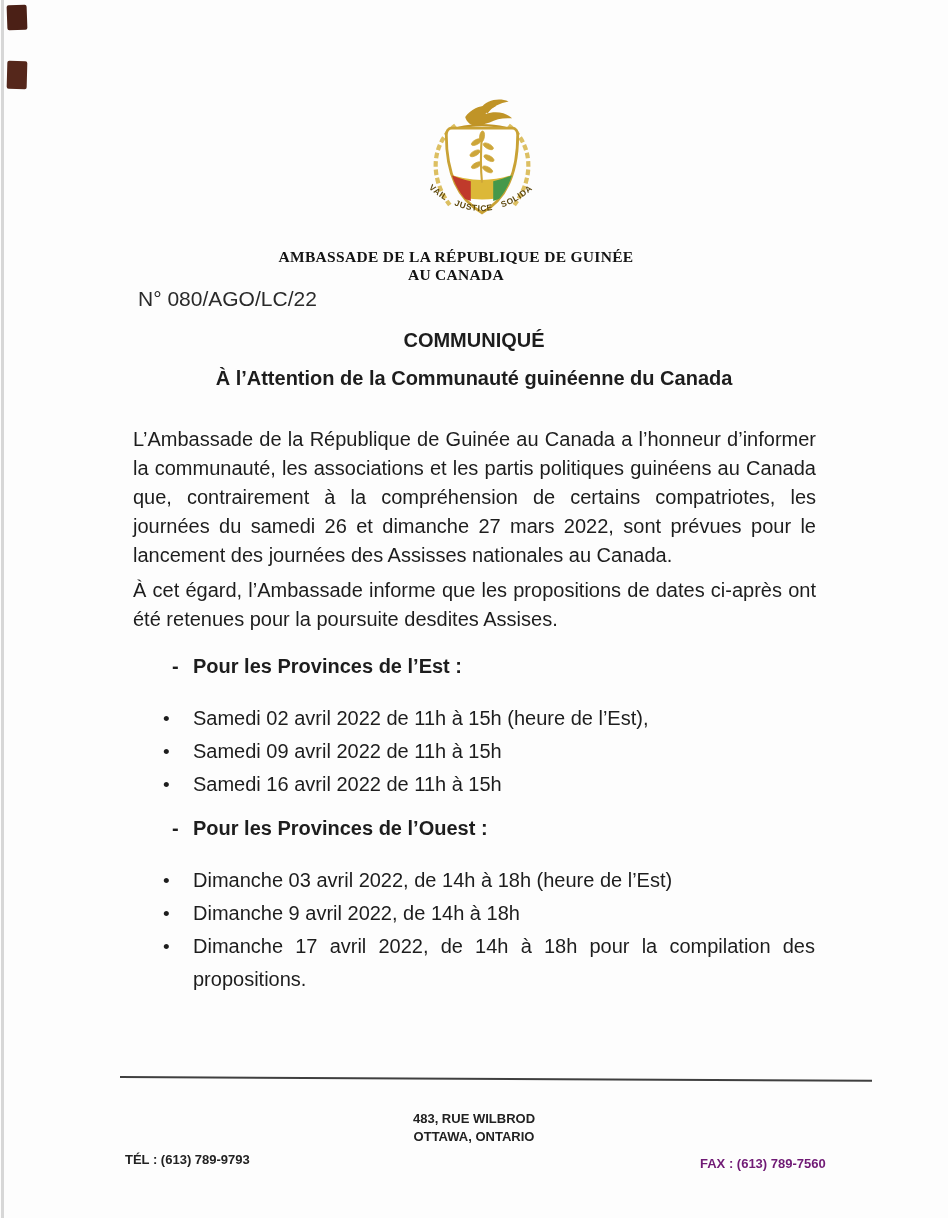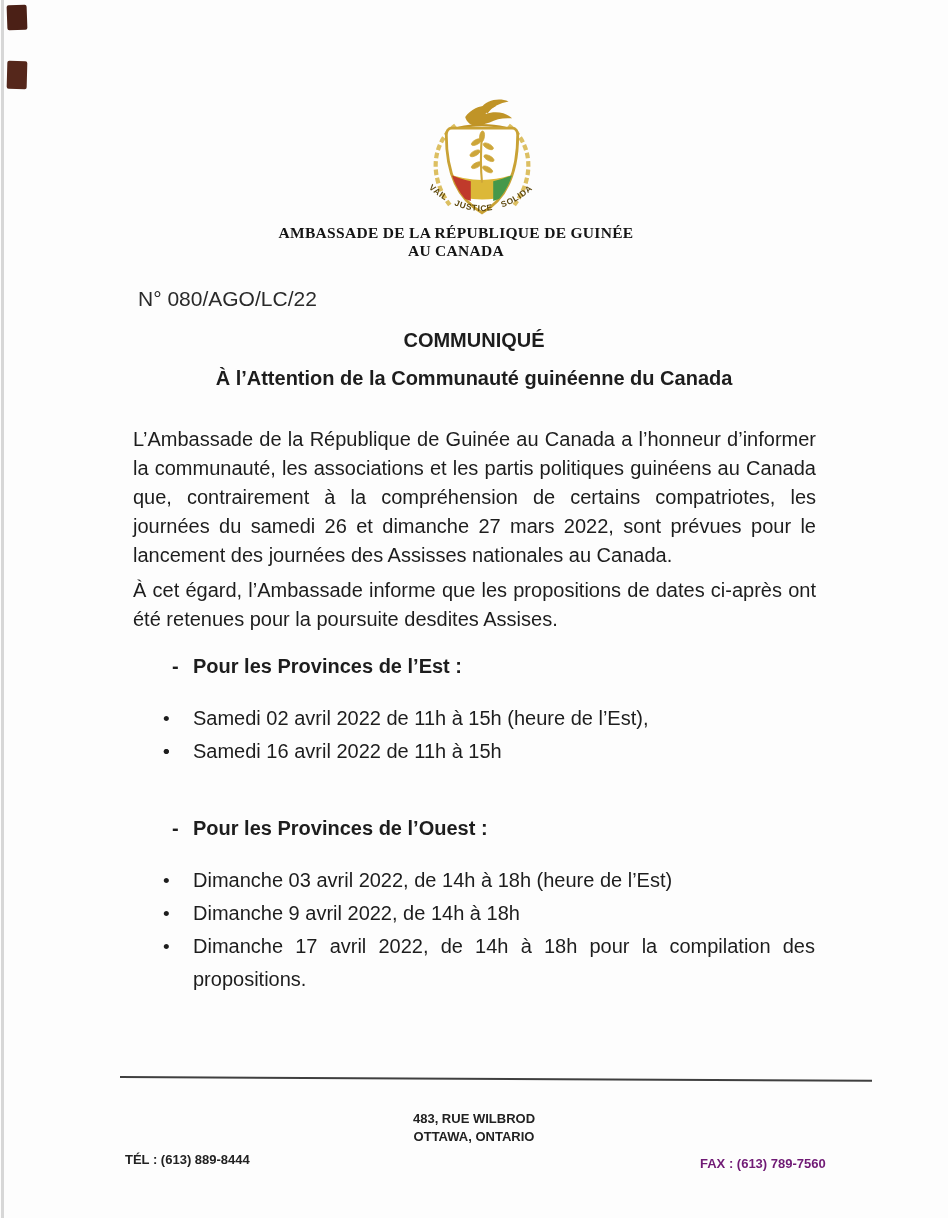--- a/index.html
+++ b/index.html
@@ -8,21 +8,21 @@
     background:#fdfdfd; overflow:hidden;
     font-family:"Liberation Sans", sans-serif; color:#1d1d1d;
   }
   .edge-line { position:absolute; left:1px; top:0; width:3px; height:1218px; background:#d7d7d7; }
   .mark { position:absolute; border-radius:2px; }
   .mark1 { left:7px; top:5px;  width:20px; height:25px; background:#4b2016; transform:rotate(-2deg); }
   .mark2 { left:7px; top:61px; width:20px; height:28px; background:#55271b; transform:rotate(1.5deg); }
 
   .emblem { position:absolute; left:412px; top:94px; width:140px; height:134px; }
 
-  .org { position:absolute; left:0; top:224px; width:912px; text-align:center;
+  .org { position:absolute; left:0; top:248px; width:912px; text-align:center;
          font-family:"Liberation Serif", serif; font-weight:700; font-size:15.5px;
          line-height:17.5px; color:#141414; letter-spacing:0.3px; }
   .ref { position:absolute; left:138px; top:287px; font-size:21px; color:#2a2a2a; }
 
   .title { position:absolute; left:0; top:329px; width:948px; text-align:center;
            font-size:20px; font-weight:700; margin:0; }
   .subtitle { position:absolute; left:0; top:367px; width:948px; text-align:center;
               font-size:20px; font-weight:700; margin:0; }
 
   .para { position:absolute; left:133px; width:683px; margin:0; font-size:20px;
@@ -120,20 +120,21 @@
     <span class="sec-title">Pour les Provinces de l’Est :</span>
   </div>
 
   <ul class="bullets b1">
     <li>
       <span class="dot">•</span>
       <span>Samedi 02 avril 2022 de 11h à 15h (heure de l’Est),</span>
     </li>
     <li>
       <span class="dot">•</span>
+      <span>Samedi 09 avril 2022 de 11h à 15h</span>
     </li>
     <li>
       <span class="dot">•</span>
       <span>Samedi 16 avril 2022 de 11h à 15h</span>
     </li>
   </ul>
 
   <div class="sec-heading sec2">
     <span class="dash">-</span>
     <span class="sec-title">Pour les Provinces de l’Ouest :</span>
@@ -154,16 +155,16 @@
     </li>
   </ul>
 
   <div class="rule"></div>
 
   <div class="footer-center">
     <div>483, RUE WILBROD</div>
     <div>OTTAWA, ONTARIO</div>
   </div>
 
-  <div class="footer-tel">TÉL : (613) 889-8444</div>
+  <div class="footer-tel">TÉL : (613) 789-9793</div>
   <div class="footer-fax">FAX : (613) 789-7560</div>
 
 </div>
 
 </body></html>

